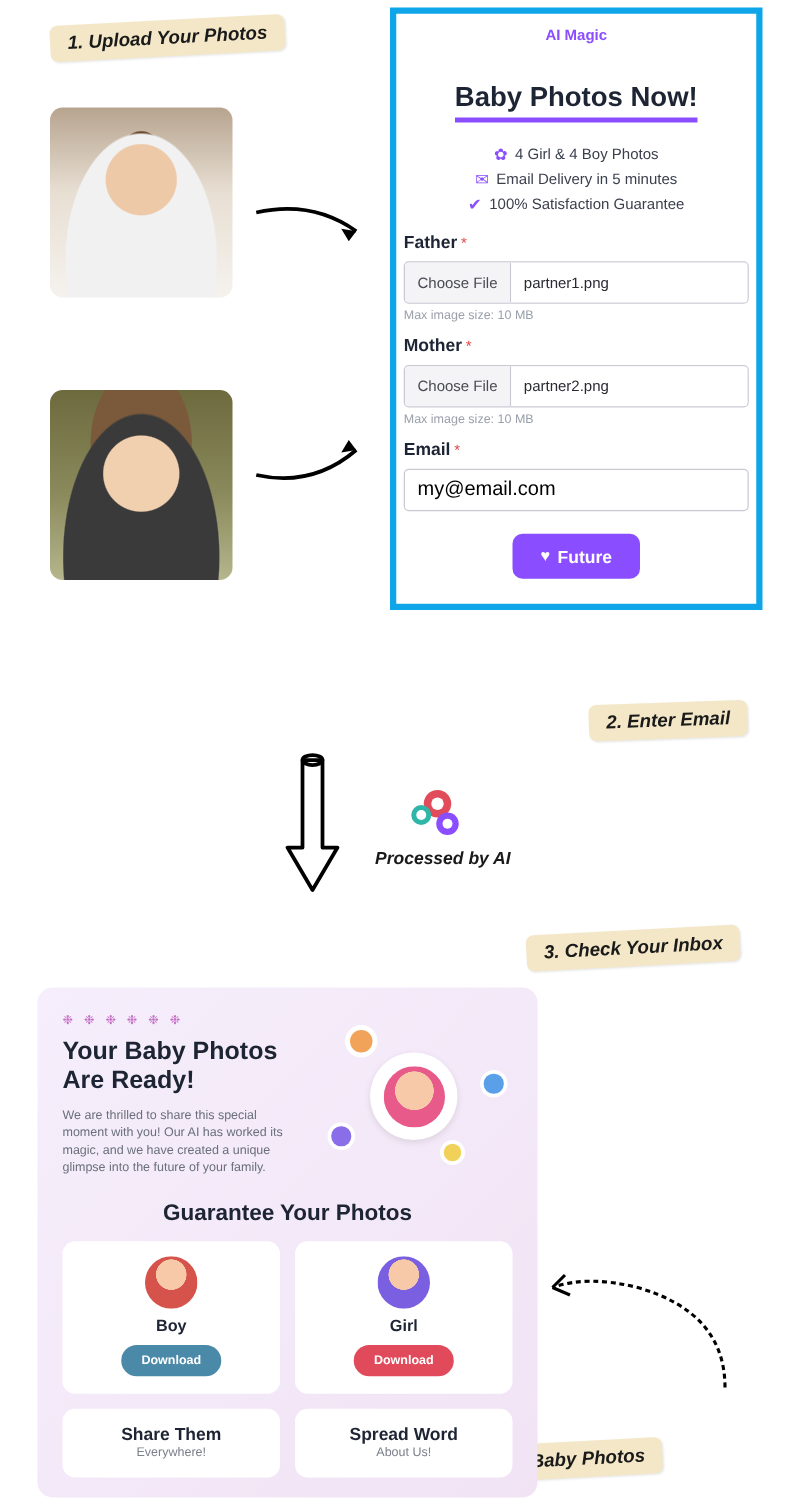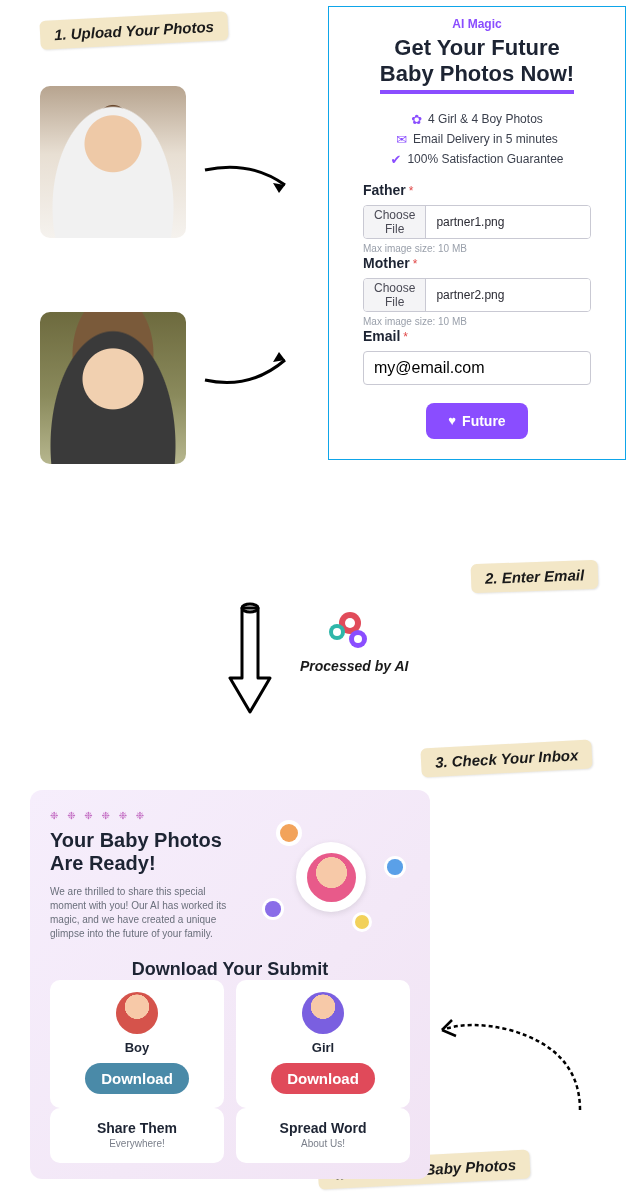--- a/index.html
+++ b/index.html
@@ -58,25 +58,25 @@
   }
 
   
   .arrow { position:absolute; }
   .arrow svg { display:block; }
 
   
   .form-card {
     position: absolute;
     top: 6px;
-    right: 4px;
+    right: 20px;
     width: 298px;
     background: #fff;
-    border: 1px solid #0ea5e9;
-    padding: 10px 34px 20px;
+    border: 5px solid #0ea5e9;
+    padding: 10px 6px 20px;
   }
   .brand {
     text-align:center;
     color:#8a4dff;
     font-size:12px;
     font-weight:600;
   }
   .headline {
     text-align:center;
     font-weight:800;
@@ -97,21 +97,21 @@
     font-size:12px;
     color:#3a3f4c;
     margin:5px 0;
     display:flex;
     align-items:center;
     justify-content:center;
     gap:6px;
   }
   .bullets .ic { color:#8a4dff; font-size:13px; }
 
-  .field { }
+  .field { margin-top:10px; }
   .label { font-weight:700; color:#1d2433; font-size:14px; }
   .req { color:#e04848; font-size:12px; margin-left:3px; }
   .file-row {
     margin-top:6px;
     display:flex;
     border:1px solid #c9c9d3;
     border-radius:4px;
     overflow:hidden;
     height:34px;
   }
@@ -154,21 +154,21 @@
     padding:10px 22px;
     font-weight:700;
     font-size:14px;
     cursor:pointer;
   }
   .submit .heart { font-size:13px; }
 
   
   .processed {
     position:absolute;
-    top:612px;
+    top:632px;
     left:300px;
     display:flex;
     flex-direction:column;
     align-items:center;
     gap:6px;
   }
   .gears { position:relative; width:50px; height:40px; }
   .gear {
     position:absolute;
     border-radius:50%;
@@ -207,38 +207,38 @@
   .avatar-c.s3{ width:20px;height:20px;background:#fff; bottom:8px; right:34px;}
   .avatar-c.s4{ width:22px;height:22px;background:#fff; bottom:20px; left:6px;}
   .face{ width:70%;height:70%;border-radius:50%; }
   .big .face{ background:radial-gradient(circle at 50% 40%,#f7c9a8 0 40%,transparent 41%), #e85a8a;}
   .s1 .face{ background:#f2a35a;}
   .s2 .face{ background:#5aa0e8;}
   .s3 .face{ background:#f2d15a;}
   .s4 .face{ background:#8a6de8;}
 
   .download-title { text-align:center; font-weight:800; color:#1d2433; font-size:18px; margin-top:18px;}
-  .cards-row { display:flex; gap:12px; margin-top:0;}
+  .cards-row { display:flex; gap:12px; margin-top:12px;}
   .mini-card {
     flex:1;
     background:#fff;
     border-radius:10px;
     padding:12px 10px 14px;
     text-align:center;
   }
   .mini-av { width:42px;height:42px;border-radius:50%;margin:0 auto 6px; }
   .mini-av.boy{ background:radial-gradient(circle at 50% 35%,#f7c9a8 0 35%,transparent 36%), #d5534b;}
   .mini-av.girl{ background:radial-gradient(circle at 50% 35%,#f7c9a8 0 35%,transparent 36%), #7a5fe0;}
   .mini-label{ font-weight:700; font-size:13px; color:#1d2433; margin-bottom:8px;}
   .dl-btn{
     display:inline-block;
     border:none;
     color:#fff;
     font-weight:700;
-    font-size:15px;
+    font-size:10px;
     padding:7px 16px;
     border-radius:18px;
     cursor:pointer;
   }
   .dl-btn.blue{ background:#4a8aa8;}
   .dl-btn.red{ background:#e04a5a;}
   .mini-card.text-only .big-t{ font-weight:800; font-size:14px; color:#1d2433;}
   .mini-card.text-only .sub-t{ font-size:10px; color:#7a7f8a; margin-top:2px;}
 
   
@@ -264,21 +264,21 @@
 <div class="arrow" style="top:340px;left:200px">
   <svg width="100" height="60">
       <path d="M5 40 Q50 50 85 20" stroke="#000" stroke-width="3" fill="none"></path>
       <path d="M85 20 l-12 2 l6 -10 z" fill="#000"></path>
     </svg>
 </div>
 
 <div class="form-card">
   <div class="brand">AI Magic</div>
   <div class="headline">
-    <span>Get Your Future</span><br>
+    <br>
     <span class="underline">Baby Photos Now!</span>
   </div>
   <ul class="bullets">
     <li>
         <span class="ic">✿</span>
         <span>4 Girl &amp; 4 Boy Photos</span>
       </li>
     <li>
         <span class="ic">✉</span>
         <span>Email Delivery in 5 minutes</span>
@@ -349,21 +349,21 @@
         <div class="face"></div>
       </div>
     <div class="avatar-c s3">
         <div class="face"></div>
       </div>
     <div class="avatar-c s4">
         <div class="face"></div>
       </div>
   </div>
 
-  <div class="download-title">Download Your Submit</div>
+  <div class="download-title">Guarantee Your Photos</div>
 
   <div class="cards-row">
     <div class="mini-card">
       <div class="mini-av boy"></div>
       <div class="mini-label">Boy</div>
       <button class="dl-btn blue">Download</button>
     </div>
     <div class="mini-card">
       <div class="mini-av girl"></div>
       <div class="mini-label">Girl</div>

